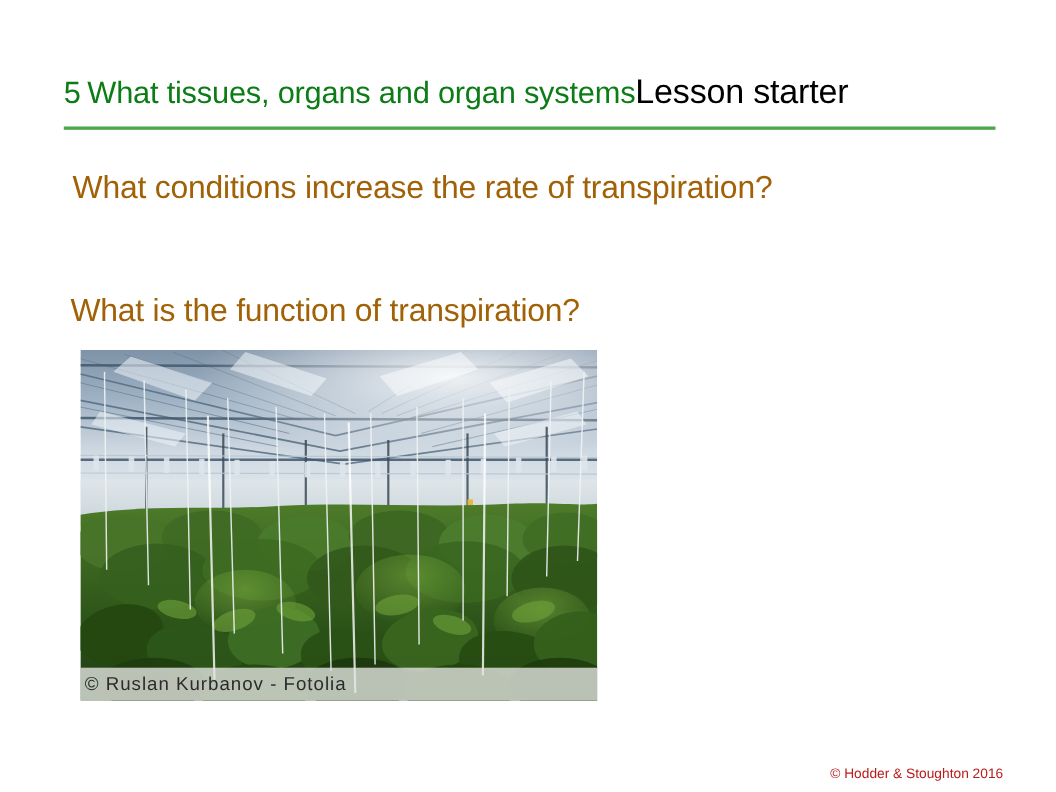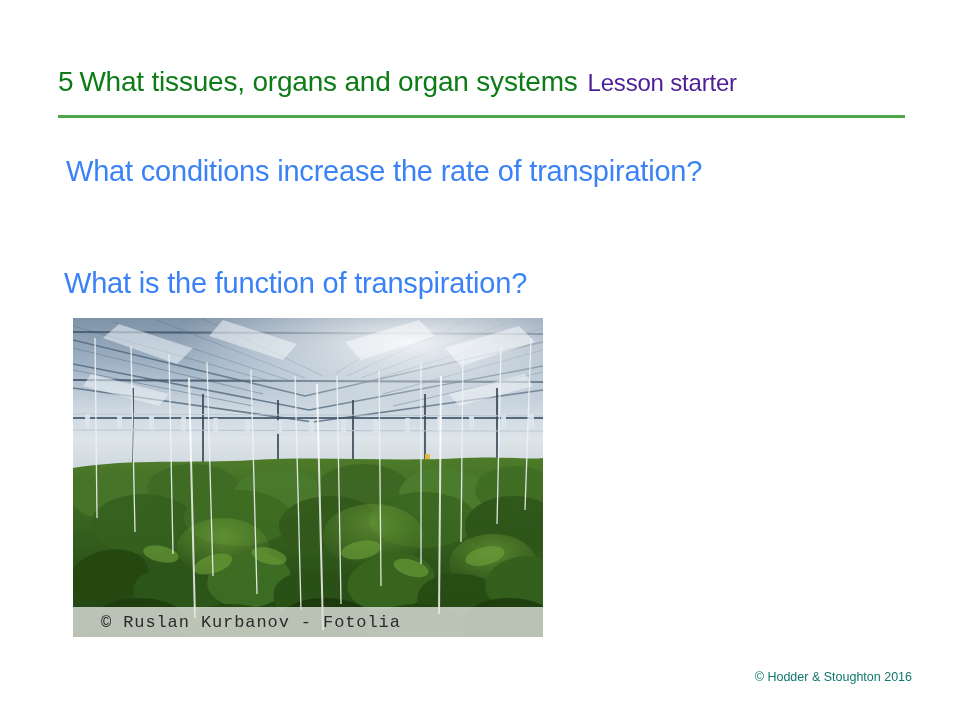--- a/index.html
+++ b/index.html
@@ -25,23 +25,22 @@
     white-space: nowrap;
   }
   .title-number,
   .title-main {
     font-size: 28px;
     color: #0c7c16;
     letter-spacing: -0.2px;
   }
   .title-number { margin-right: 6px; }
   .title-sub {
-    font-size: 24px;
-    color: #4c1d95;
-    margin-left: 10px;
+    font-size: 31px;
+    color: #000000;
     letter-spacing: -0.2px;
   }
 
   #header-rule {
     position: absolute;
     left: 58px;
     top: 115px;
     width: 847px;
     height: 3px;
     background: #4ca64c;
@@ -55,21 +54,21 @@
     width: 640px;
   }
   #question-block-2 {
     position: absolute;
     left: 64px;
     top: 262px;
     width: 700px;
   }
   .question-text {
     font-size: 29px;
-    color: #3b82f6;
+    color: #a16207;
     line-height: 42px;
     letter-spacing: -0.2px;
   }
 
   
   #greenhouse-figure {
     position: absolute;
     left: 73px;
     top: 318px;
     width: 470px;
@@ -87,32 +86,32 @@
     bottom: 0;
     width: 470px;
     height: 30px;
     background: rgba(226, 228, 224, 0.80);
     display: flex;
     align-items: center;
   }
   #photo-credit-text {
     font-size: 17px;
     color: #2b2b2b;
-    margin-left: 28px;
+    margin-left: 4px;
     letter-spacing: 0.9px;
-    font-family: Liberation Mono, monospace;
+    font-family: Liberation Sans, sans-serif;
   }
 
   
   #slide-footer {
     position: absolute;
     right: 48px;
-    top: 670px;
+    top: 696px;
     font-size: 12.5px;
-    color: #0f766e;
+    color: #b91c1c;
   }
 </style>
 </head>
 <body>
 
 <div id="slide-header">
   <span class="title-number">5</span><span class="title-main">What tissues, organs and organ systems</span><span class="title-sub">Lesson starter</span>
 </div>
 
 <div id="header-rule"></div>

